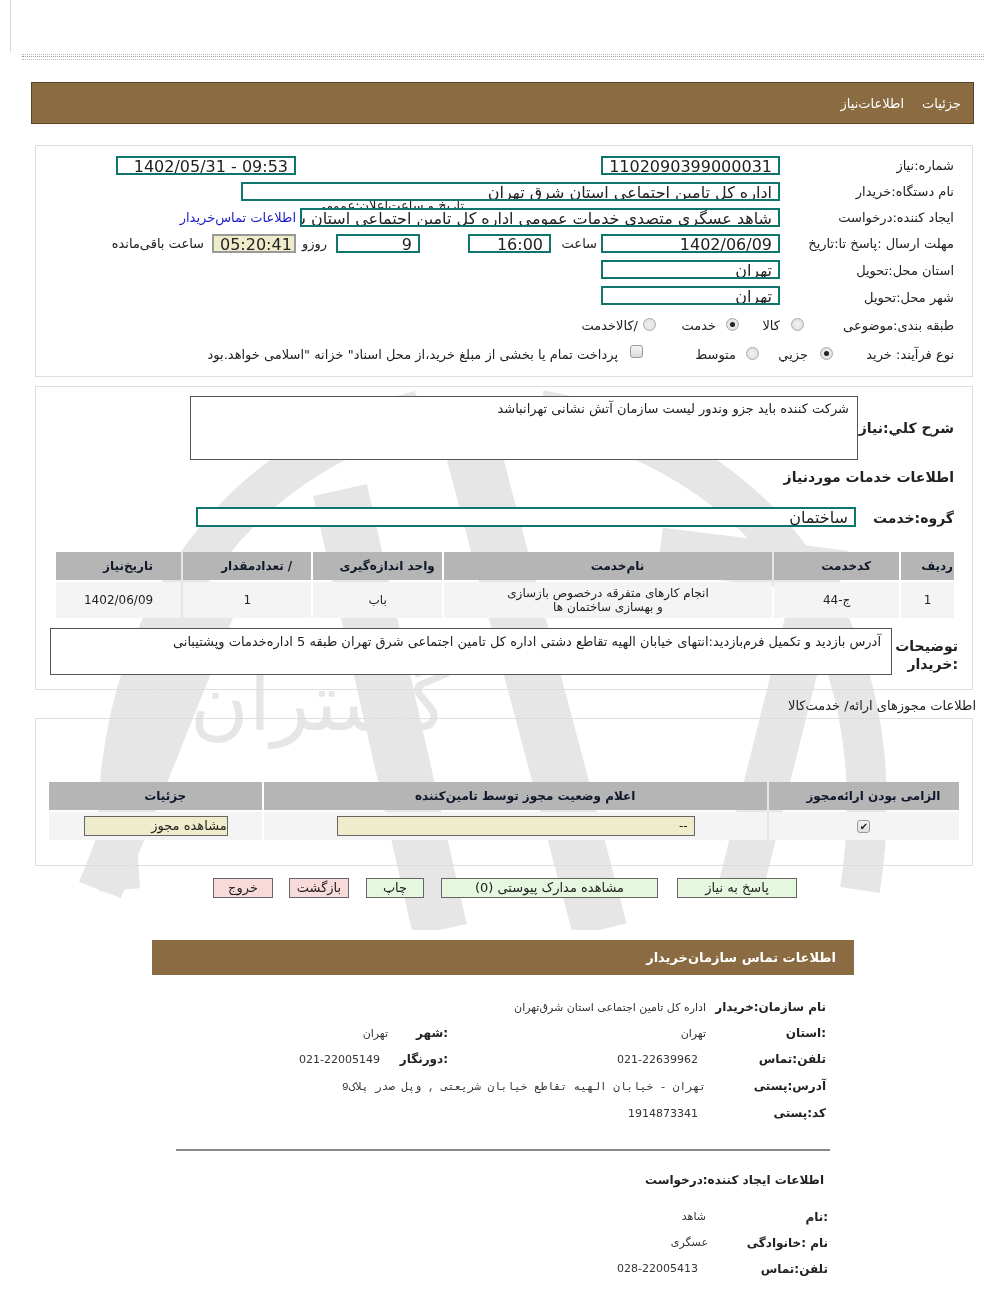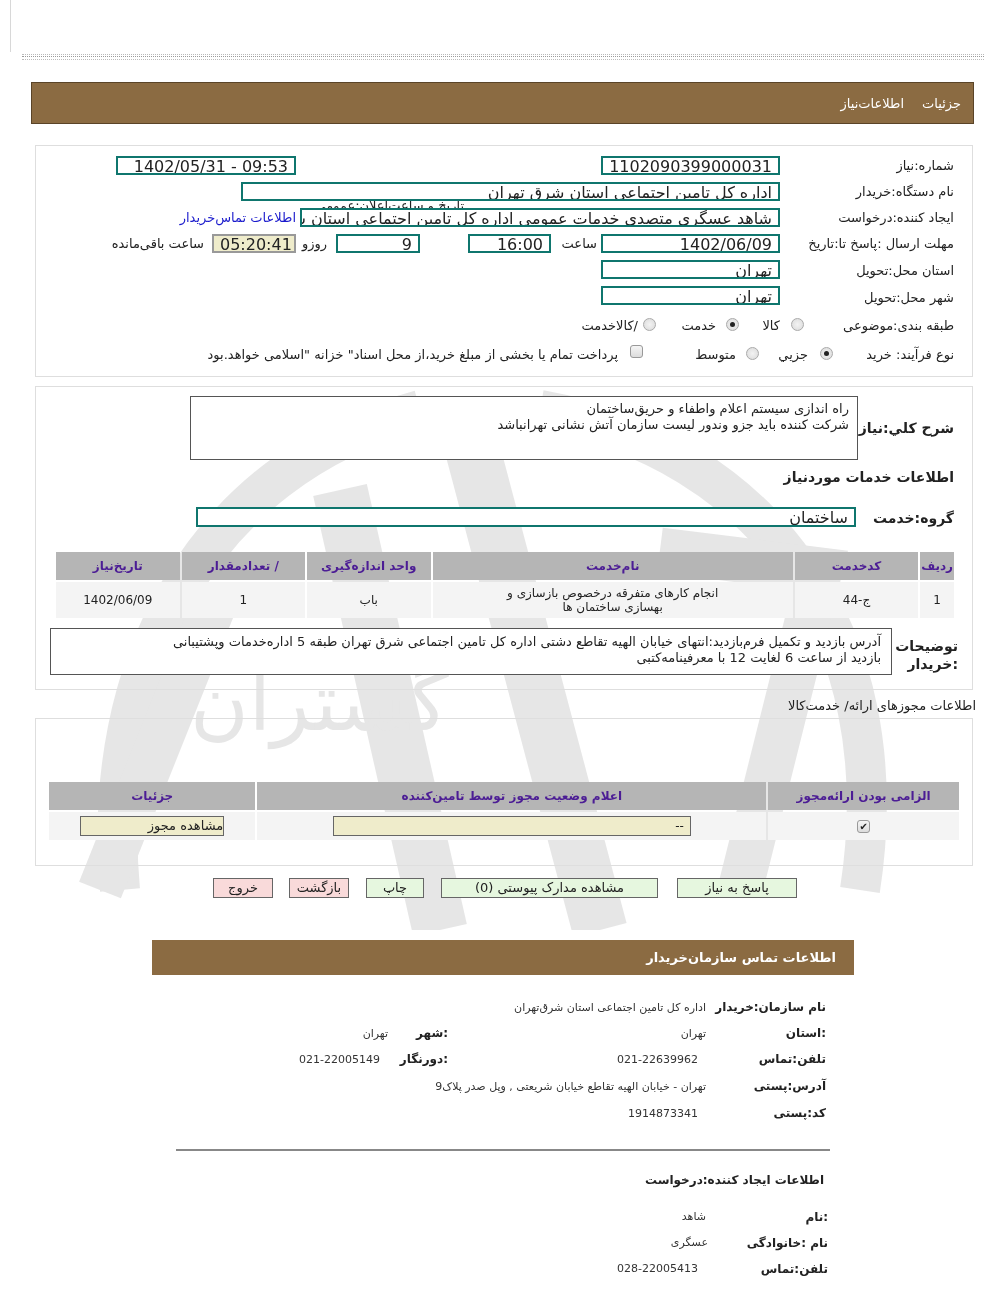--- a/index.html
+++ b/index.html
@@ -40,21 +40,21 @@
     background:radial-gradient(circle,#f3f3f3,#d9d9d9); box-sizing:border-box; }
   .radio.on::after { content:""; position:absolute; left:3px; top:3px; width:5px; height:5px; border-radius:50%; background:#222; }
   .checkbox { position:absolute; width:13px; height:13px; border:1px solid #999; border-radius:3px;
     background:linear-gradient(#f5f5f5,#dcdcdc); box-sizing:border-box; font-size:10px; line-height:11px; text-align:center; color:#222; }
 
   .desc-box { position:absolute; border:1px solid #555; background:#fff; direction:rtl; text-align:right;
     font-size:13px; line-height:16px; padding:4px 8px; box-sizing:border-box; }
   .bold-lbl { position:absolute; direction:rtl; font-weight:bold; font-size:14px; white-space:nowrap; color:#222; }
 
   table.grid { position:absolute; border-collapse:separate; border-spacing:2px; direction:rtl; font-size:12px; }
-  table.grid th { background:#b5b5b5; color:#4c1d95; font-weight:bold; height:26px; text-align:center; }
+  table.grid th { background:#b5b5b5; color:#0f172a; font-weight:bold; height:26px; text-align:center;padding-left:20px; }
   table.grid td { background:#f4f4f4; text-align:center; height:34px; }
 
   .btn { position:absolute; height:20px; box-sizing:border-box; border:1px solid #666; font-size:13px;
     direction:rtl; text-align:center; line-height:18px; cursor:pointer; white-space:nowrap; }
   .btn.green { background:#e6f7df; }
   .btn.red { background:#f9dada; }
   .btn.tan { background:#efeccb;text-align:right; }
 
   .sec-bar { position:absolute; left:152px; top:940px; width:702px; height:35px;
     background:#8b6b42; color:#fff; direction:rtl; font-weight:bold; font-size:13px;
@@ -127,21 +127,20 @@
 <span class="radio on" style="left:820px;top:347px;"></span>
 <span class="lbl" style="right:180px;top:347px;">جزيي</span>
 <span class="radio" style="left:746px;top:347px;"></span>
 <span class="lbl" style="right:252px;top:347px;">متوسط</span>
 <span class="checkbox" style="left:630px;top:345px;"></span>
 <span class="lbl" style="right:370px;top:347px;">پرداخت تمام یا بخشی از مبلغ خرید،از محل اسناد" خزانه "اسلامی خواهد.بود</span>
 
 <div class="panel" style="left:35px;top:386px;width:938px;height:304px;"></div>
 <span class="bold-lbl" style="right:34px;top:420px;">شرح کلي:نیاز</span>
 <div class="desc-box" style="left:190px;top:396px;width:668px;height:64px;">
-  <div>راه اندازی سیستم اعلام واطفاء و حریق‌ساختمان</div>
   <div>شرکت کننده باید جزو وندور لیست سازمان آتش نشانی تهرانباشد</div>
 </div>
 <span class="bold-lbl" style="right:34px;top:469px;">اطلاعات خدمات موردنیاز</span>
 <span class="bold-lbl" style="right:34px;top:510px;">گروه:خدمت</span>
 <div class="field" style="left:196px;top:507px;width:660px;height:20px;">ساختمان</div>
 
 <table class="grid" style="left:54px;top:550px;width:902px;">
   <thead>
     <tr>
       <th style="width:30px;">ردیف</th>
@@ -160,21 +159,20 @@
       <td>باب</td>
       <td>1</td>
       <td>1402/06/09</td>
     </tr>
   </tbody>
 </table>
 
 <span class="bold-lbl" style="right:30px;top:637px;width:62px;white-space:normal;line-height:18px;text-align:right;">توضیحات :خریدار</span>
 <div class="desc-box" style="left:50px;top:628px;width:842px;height:47px;padding:5px 10px;">
   <div>آدرس بازدید و تکمیل فرم‌بازدید:انتهای خیابان الهیه تقاطع دشتی اداره کل تامین اجتماعی شرق تهران طبقه 5 اداره‌خدمات وپشتیبانی</div>
-  <div>بازدید از ساعت 6 لغایت 12 با معرفینامه‌کتبی</div>
 </div>
 
 <span class="lbl" style="right:12px;top:698px;">اطلاعات مجوزهای ارائه/ خدمت‌کالا</span>
 <div class="panel" style="left:35px;top:718px;width:938px;height:148px;"></div>
 <table class="grid" style="left:47px;top:780px;width:914px;">
   <thead>
     <tr>
       <th style="width:190px;">الزامی بودن  ارائه‌مجوز</th>
       <th style="width:508px;">اعلام وضعیت مجوز توسط تامین‌کننده</th>
       <th style="width:205px;">جزئیات</th>
@@ -210,21 +208,21 @@
 <span class="c-val" style="right:282px;top:1027px;">تهران</span>
 <span class="c-lbl" style="right:540px;top:1026px;">:شهر</span>
 <span class="c-val" style="right:600px;top:1027px;">تهران</span>
 
 <span class="c-lbl" style="right:162px;top:1052px;">تلفن:تماس</span>
 <span class="c-val ltr" style="right:290px;top:1053px;">021-22639962</span>
 <span class="c-lbl" style="right:540px;top:1052px;">:دورنگار</span>
 <span class="c-val ltr" style="right:608px;top:1053px;">021-22005149</span>
 
 <span class="c-lbl" style="right:162px;top:1079px;">آدرس:پستی</span>
-<span class="c-val" style="right:282px;top:1080px;">تهران - خیابان الهیه تقاطع خیابان شریعتی , وپل صدر پلاک9</span>
+<span class="c-val" style="right:282px;top:1080px;font-family:Liberation Mono, monospace;">تهران - خیابان الهیه تقاطع خیابان شریعتی , وپل صدر پلاک9</span>
 
 <span class="c-lbl" style="right:162px;top:1106px;">کد:پستی</span>
 <span class="c-val ltr" style="right:290px;top:1107px;">1914873341</span>
 
 <div class="hr"></div>
 
 <span class="c-lbl" style="right:164px;top:1173px;">اطلاعات  ایجاد کننده:درخواست</span>
 <span class="c-lbl" style="right:160px;top:1210px;">:نام</span>
 <span class="c-val" style="right:282px;top:1210px;">شاهد</span>
 <span class="c-lbl" style="right:160px;top:1236px;">نام :خانوادگی</span>

